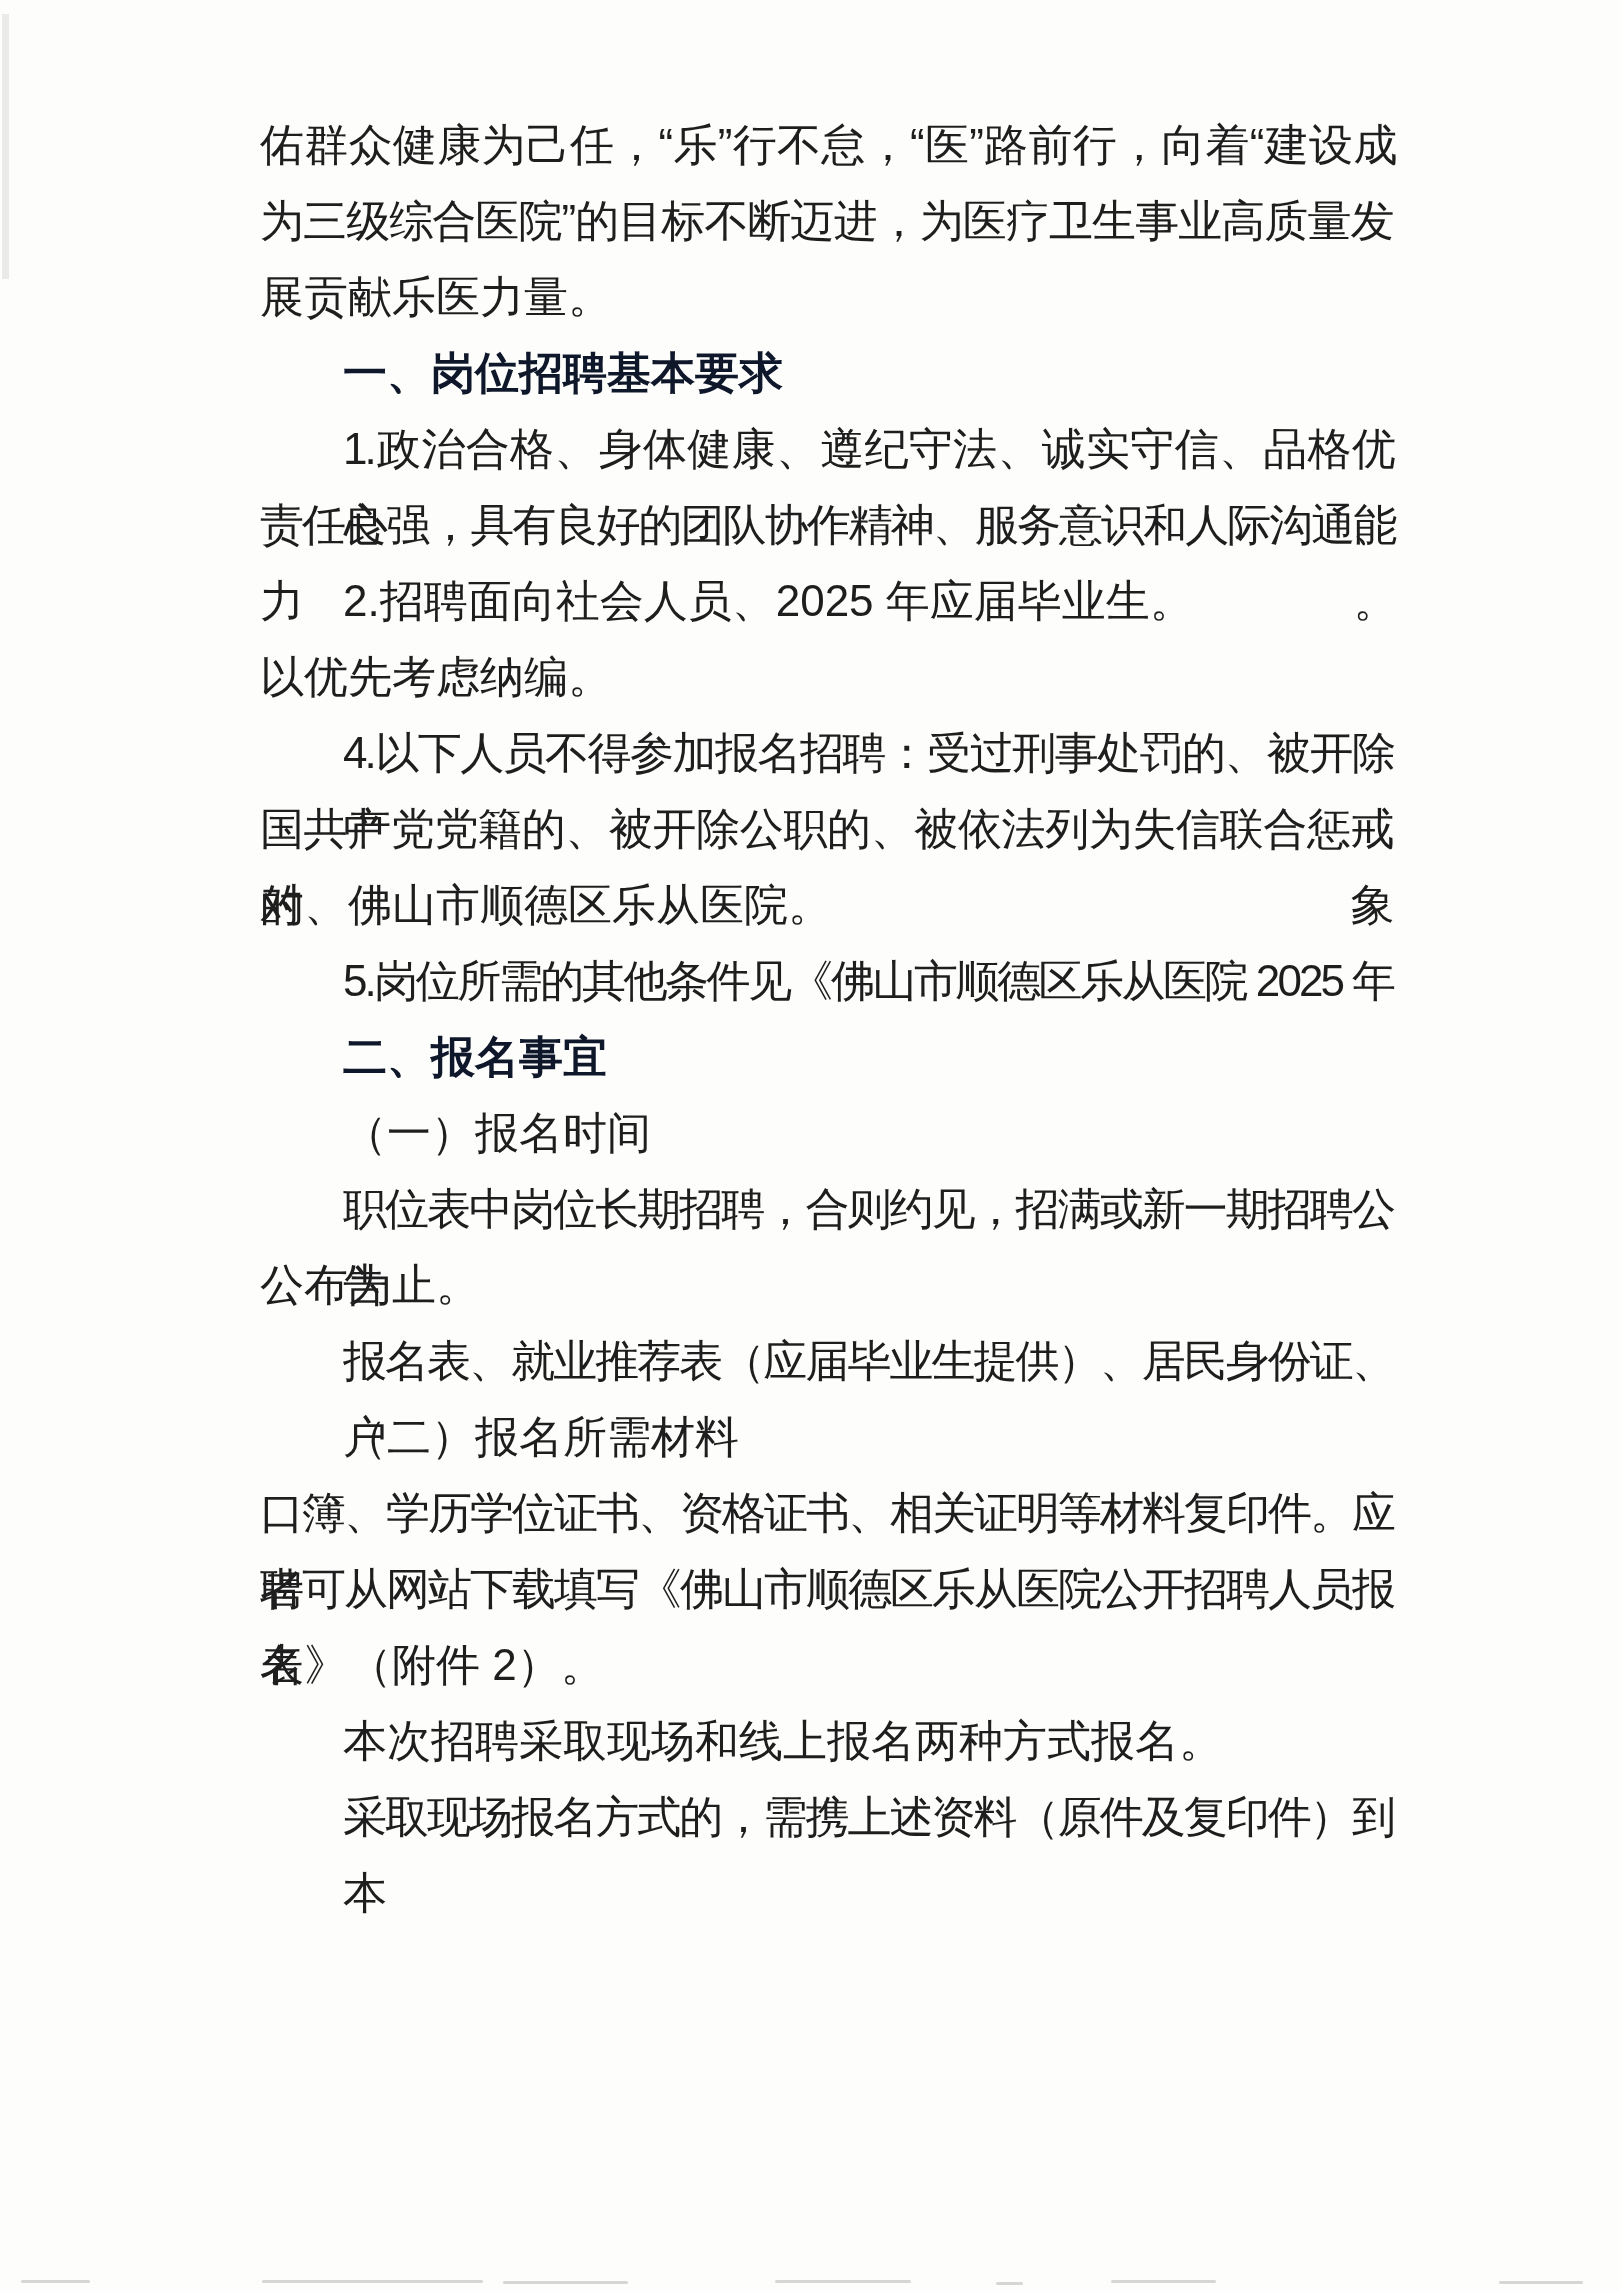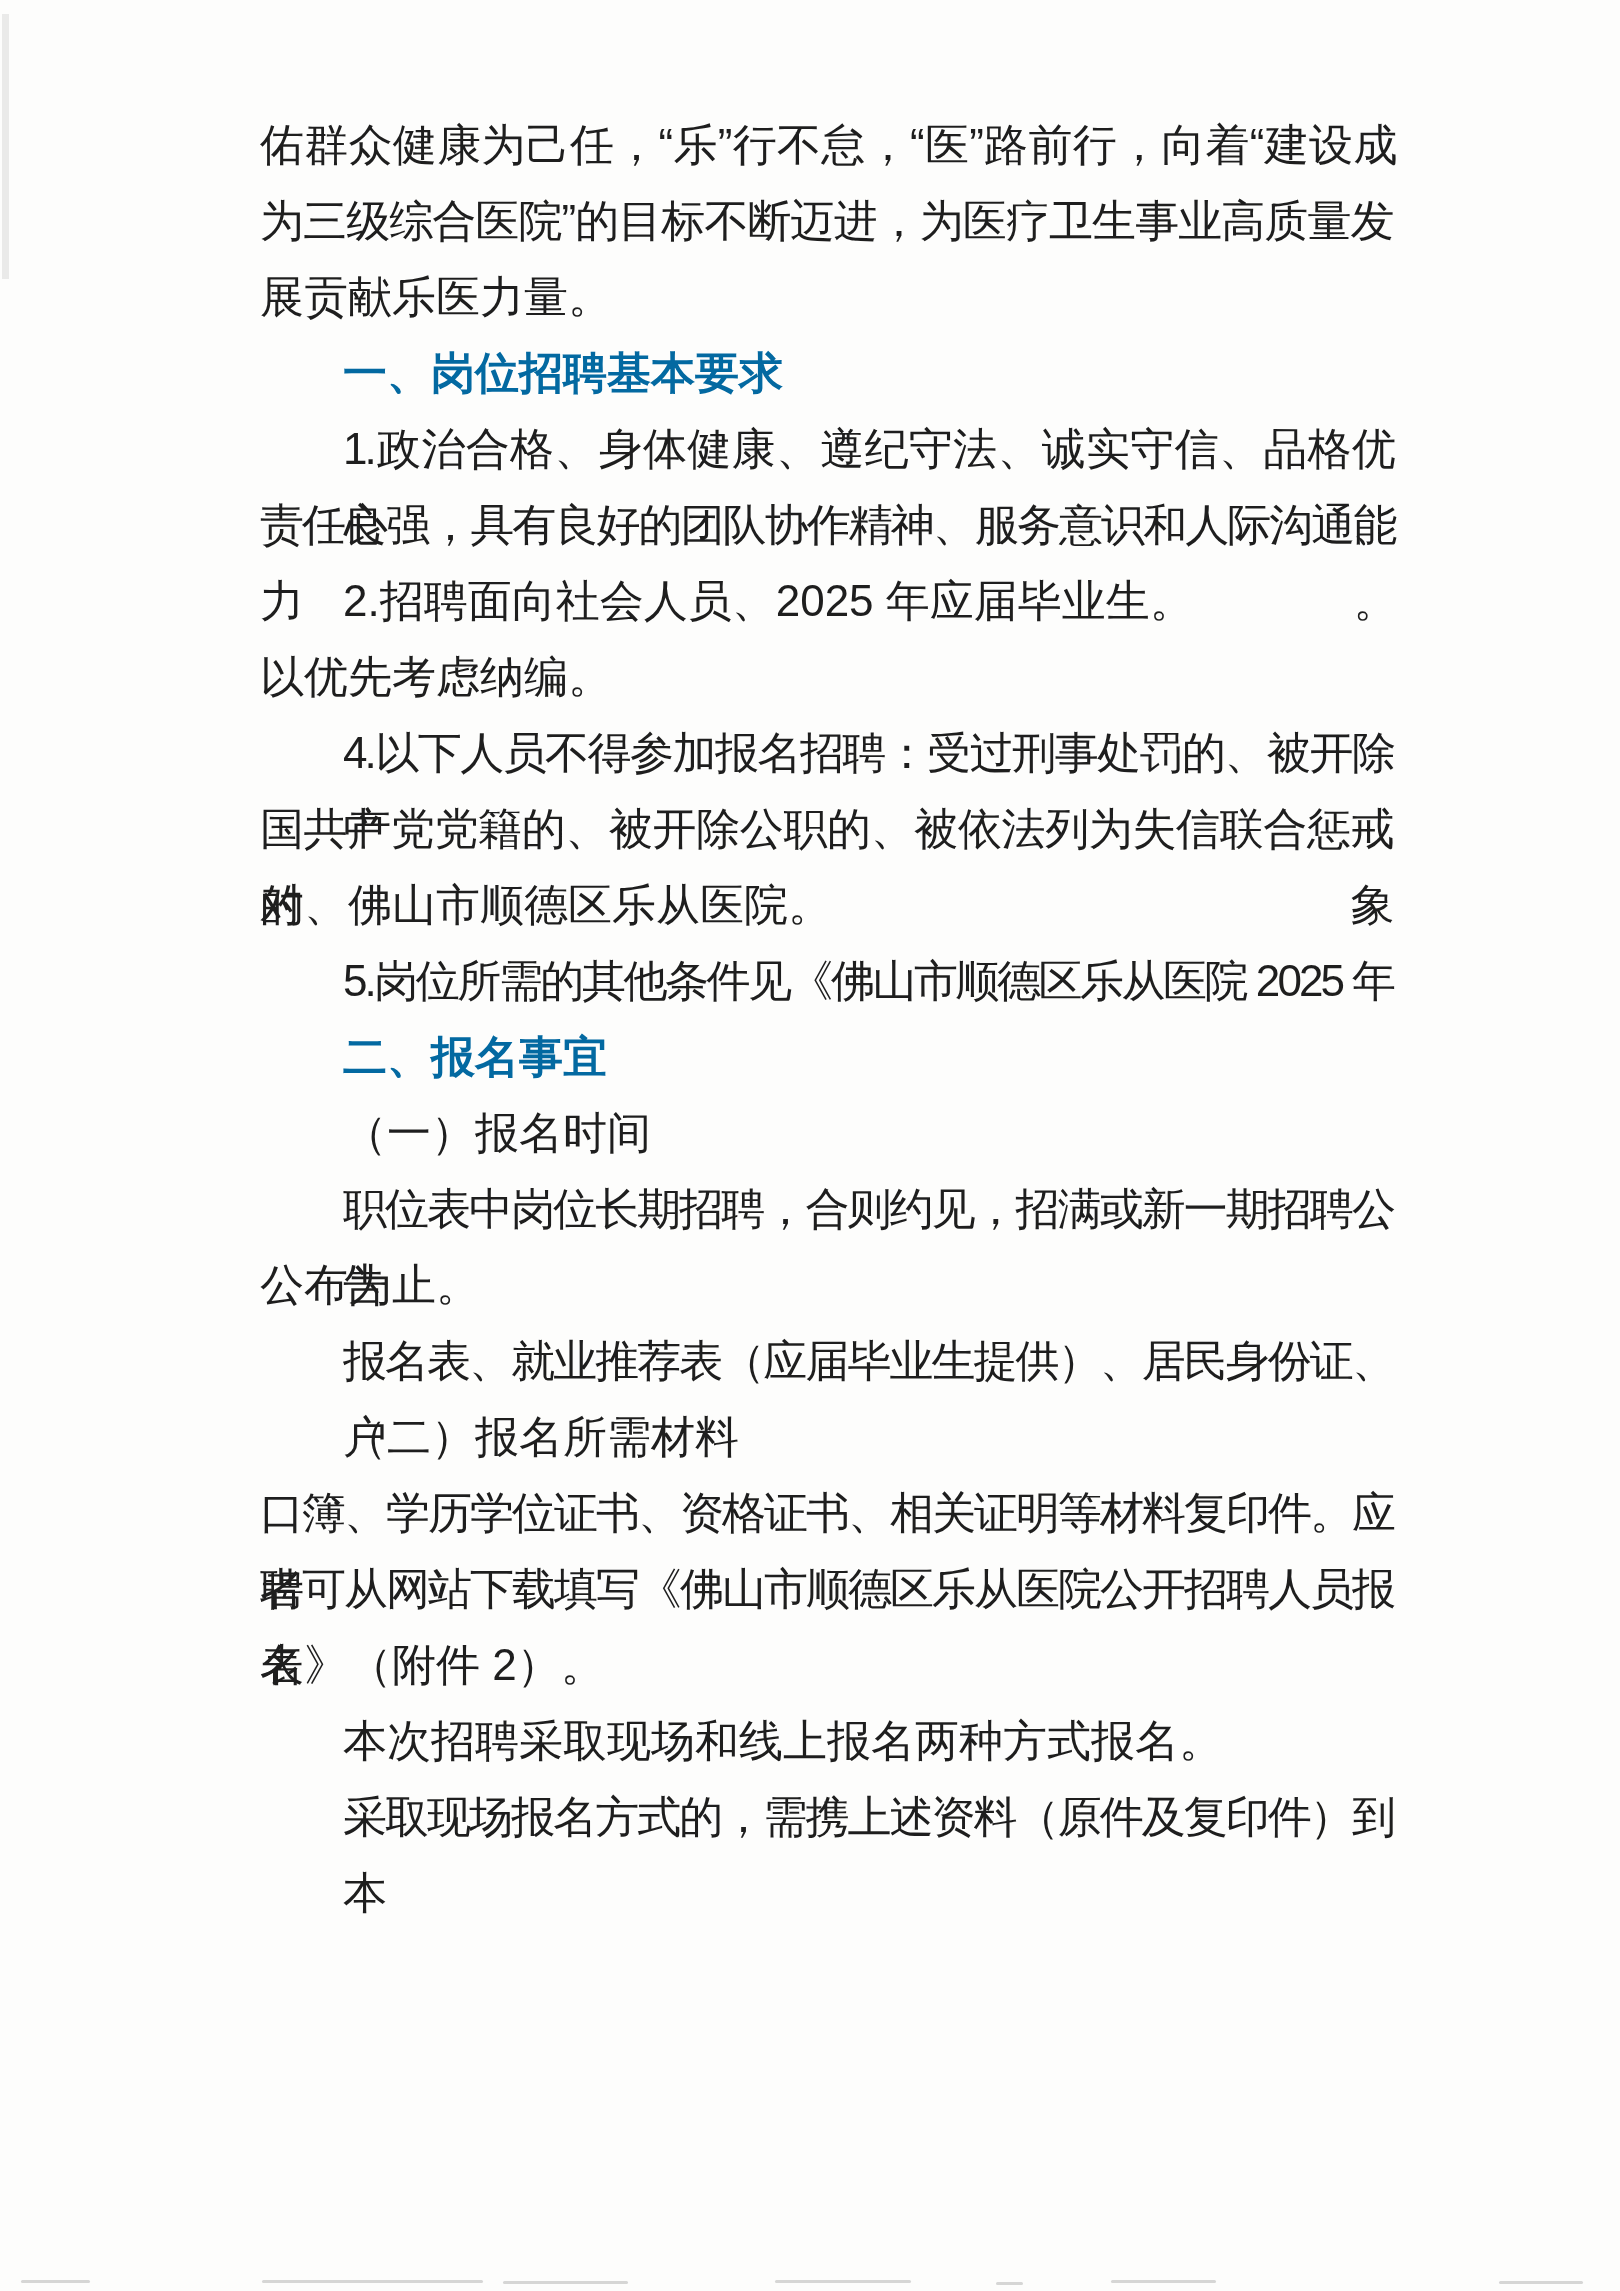--- a/index.html
+++ b/index.html
@@ -38,21 +38,21 @@
     text-align: justify;
     text-align-last: justify;
   }
   .ind { padding-left: 83px; }      
   .ind.j { letter-spacing: -2.9px; }  
   .ls1 { letter-spacing: -1.5px; }
   .ls2 { letter-spacing: -2.9px; }
   .ls3 { letter-spacing: -4.4px; }
   .heading {
     font-weight: 700;
-    color: #0369a1;
+    color: #0f172a;
   }
   
   .smudge {
     position: absolute;
     background: rgba(140, 140, 140, 0.35);
     height: 2.9px;
     border-radius: 2px;
   }
   .smudge-v {
     position: absolute;

